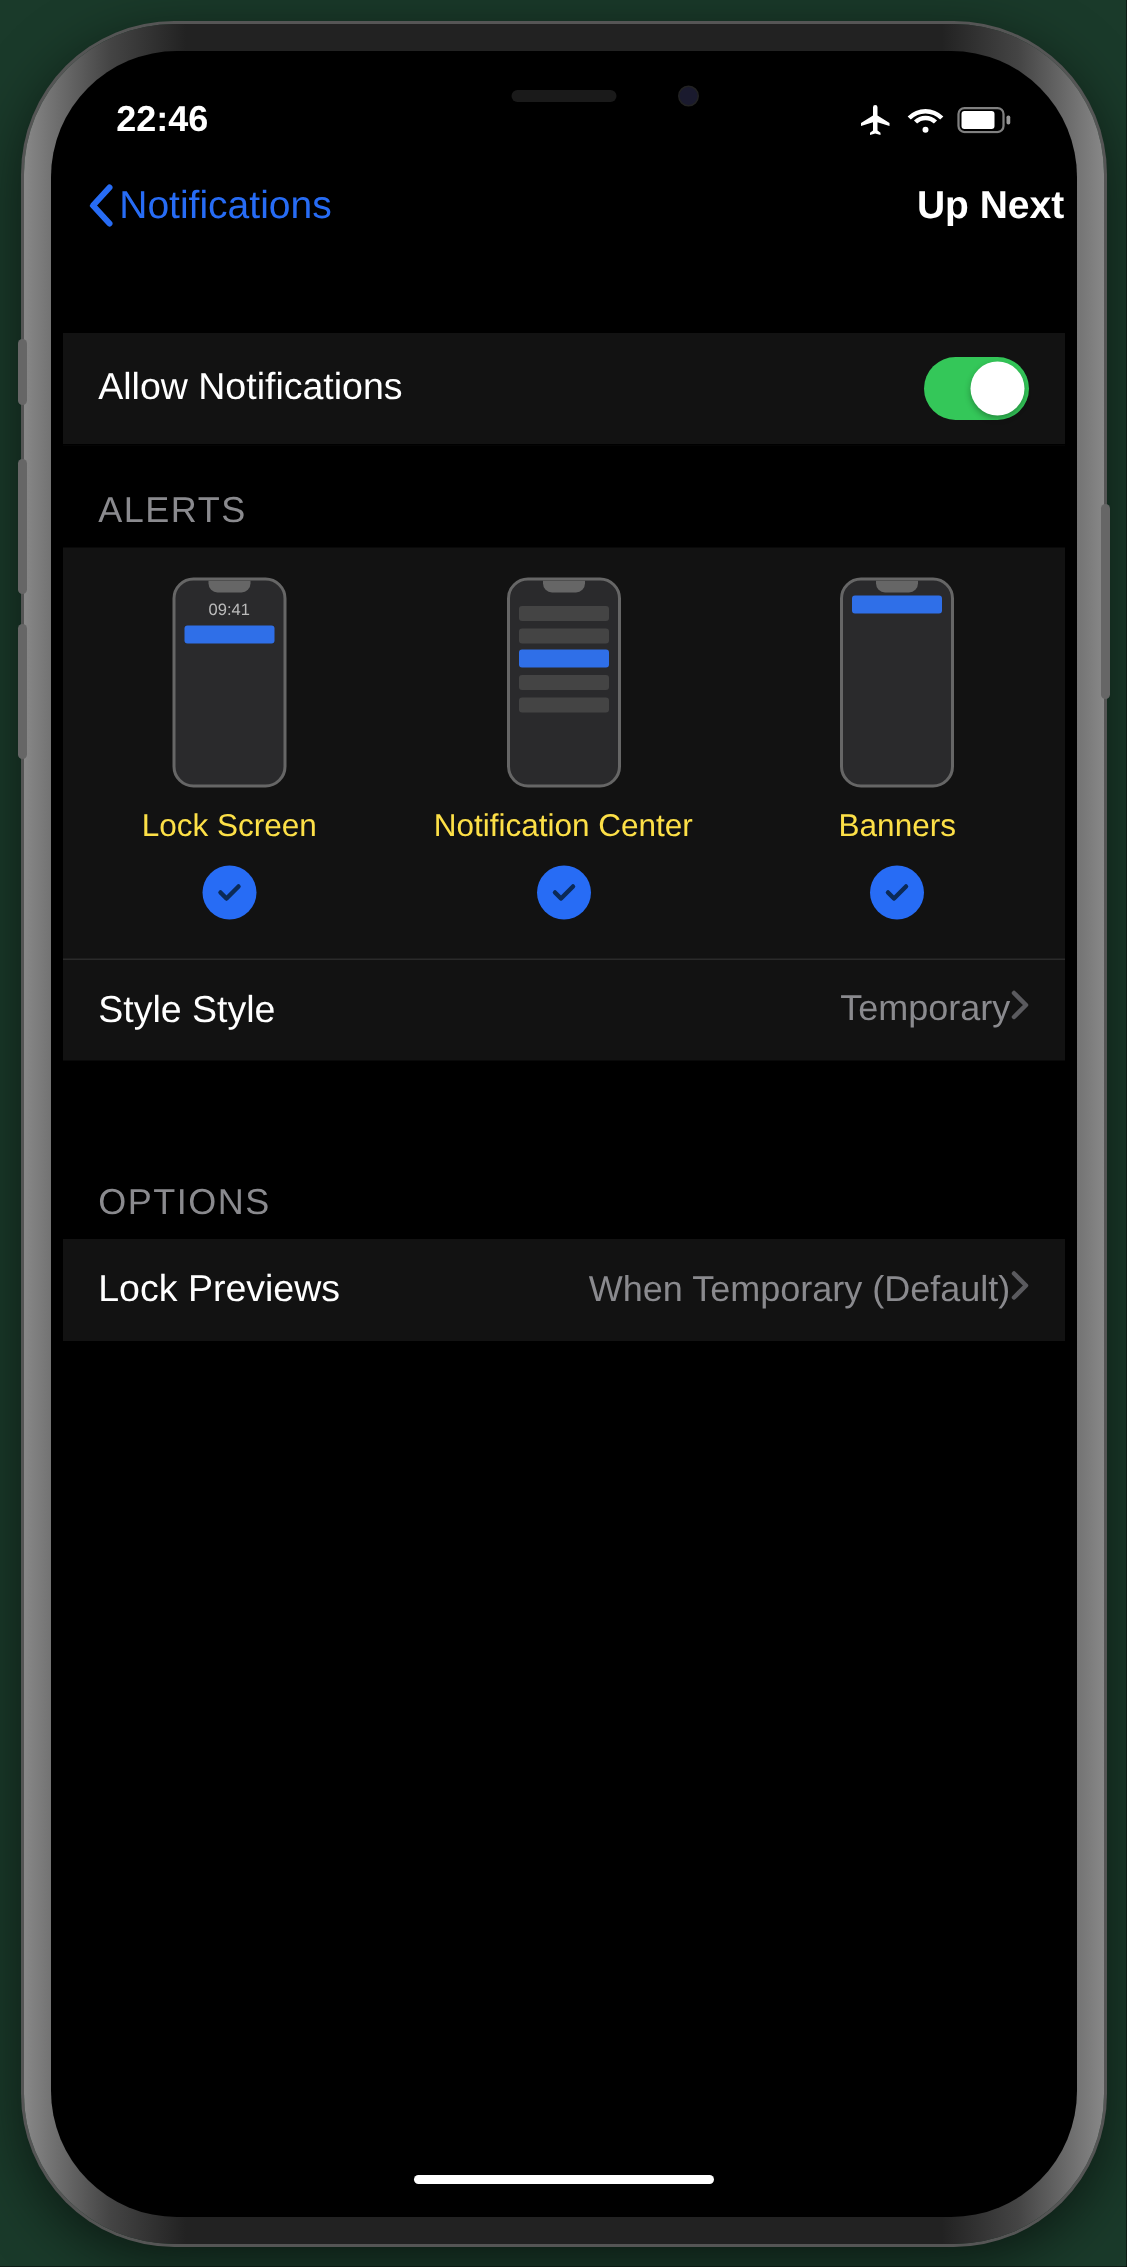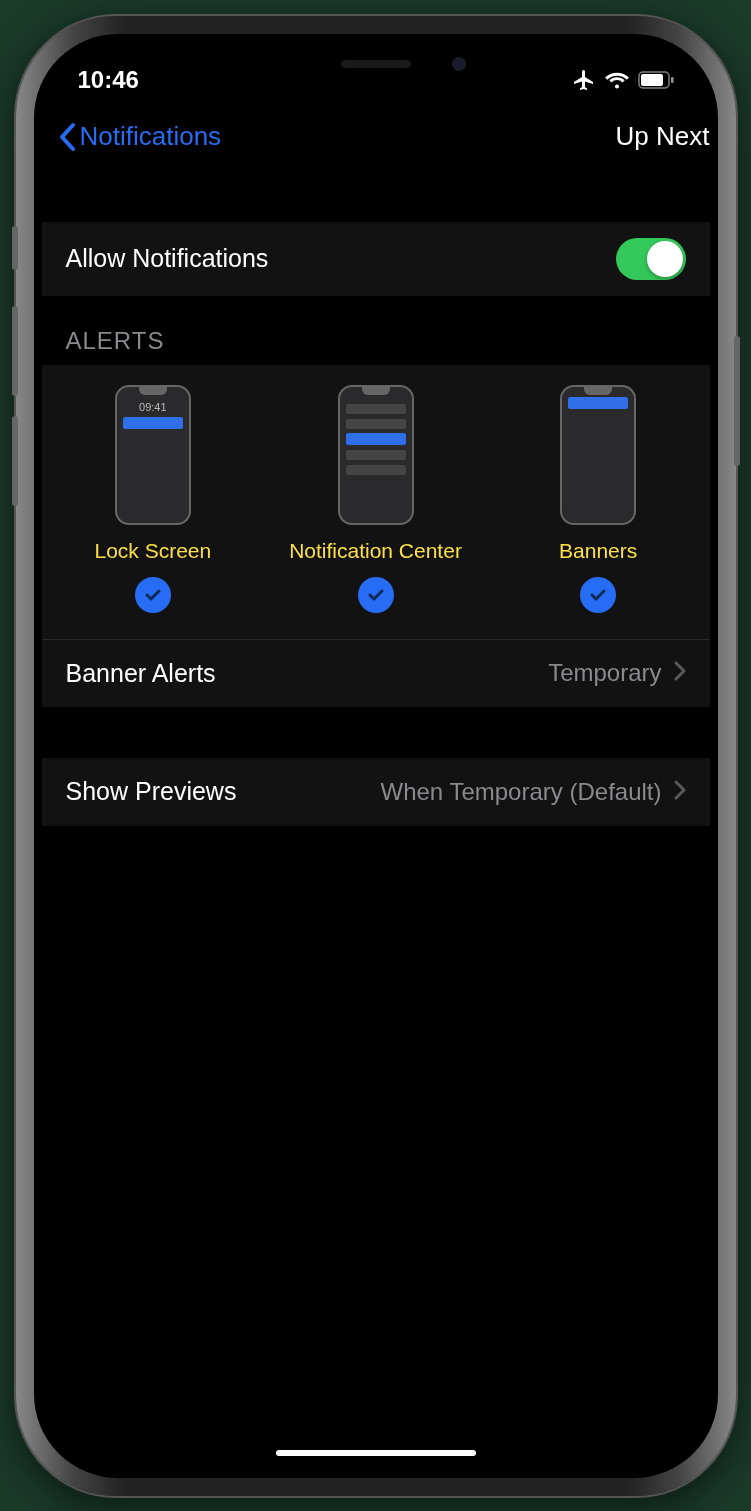--- a/index.html
+++ b/index.html
@@ -74,38 +74,38 @@
     display:flex; align-items:center; justify-content:flex-end;
     position: relative;
     background:#000;
   }
   .nav-back {
     position:absolute; left:16px;
     display:flex; align-items:center; gap:4px;
     color:#276CF5; font-size:26px;
   }
   .nav-back svg { display:block; }
-  .nav-title { font-size:26px; font-weight:400; }
+  .nav-title { font-size:26px; font-weight:700; }
 
   .group-spacer { height:50px; }
   .header-label {
     padding: 30px 24px 10px;
     font-size:24px; color:#8a8a8e; letter-spacing:1px; text-transform:uppercase;
   }
 
   .cell {
     background:#121212;
     min-height:68px;
     display:flex; align-items:center; justify-content:space-between;
     padding:16px 24px;
     border-bottom:1px solid #000;
     font-size:25px;
   }
   .cell:last-of-type { border-bottom:none; }
-  .cell .value { color:#8a8a8e; display:flex; align-items:center; gap:12px; font-size:24px; }
+  .cell .value { color:#8a8a8e; display:flex; align-items:center; gap:0; font-size:24px; }
 
   .toggle {
     width:70px; height:42px; border-radius:21px;
     position:relative;
   }
   .toggle.on { background:#34C759; }
   .toggle .knob {
     width:36px; height:36px; border-radius:50%; background:#fff;
     position:absolute; top:3px; right:3px;
     box-shadow:0 2px 4px rgba(0,0,0,.3);
@@ -157,21 +157,21 @@
   <div class="side-btn l3"></div>
   <div class="side-btn r1"></div>
   <div class="device-inner">
     <div class="screen">
       <div class="notch">
         <div class="speaker"></div>
         <div class="camera"></div>
       </div>
 
       <div class="status-bar">
-        <div>10:46</div>
+        <div>22:46</div>
         <div class="status-right">
           <span>
             <svg width="24" height="24" viewBox="0 0 24 24" fill="#fff">
                 <path d="M21 16v-2l-8-5V3.5A1.5 1.5 0 0 0 11.5 2 1.5 1.5 0 0 0 10 3.5V9l-8 5v2l8-2.5V19l-2 1.5V22l3.5-1 3.5 1v-1.5L13 19v-5.5l8 2.5z"></path>
               </svg>
           </span>
           <span>
             <svg width="26" height="20" viewBox="0 0 26 20" fill="#fff">
                 <path d="M13 18.5a2 2 0 100-4 2 2 0 000 4zm-5.6-6.1a8 8 0 0111.2 0l2.1-2.1a11 11 0 00-15.4 0l2.1 2.1zM1.1 7.6l2.1 2.1a14 14 0 0119.6 0l2.1-2.1a17 17 0 00-23.8 0z"></path>
               </svg>
@@ -244,37 +244,38 @@
             <div class="alert-label">Banners</div>
             <div class="alert-check">
               <svg width="20" height="20" viewBox="0 0 20 20" fill="none">
                   <path d="M4 10l4 4 8-8" stroke="#0b2a57" stroke-width="3" stroke-linecap="round" stroke-linejoin="round"></path>
                 </svg>
             </div>
           </div>
         </div>
 
         <div class="cell">
-          <span>Banner Alerts</span>
+          <span>Style Style</span>
           <span class="value">
             <span>Temporary</span>
             <span class="chevron-right">
               <svg width="12" height="20" viewBox="0 0 12 20" fill="none">
                   <path d="M2 2l8 8-8 8" stroke="#5a5a5e" stroke-width="3" stroke-linecap="round" stroke-linejoin="round"></path>
                 </svg>
             </span>
           </span>
         </div>
 
         <div class="group-spacer"></div>
 
 
+        <div class="header-label">Options</div>
 
         <div class="cell">
-          <span>Show Previews</span>
+          <span>Lock Previews</span>
           <span class="value">
             <span>When Temporary (Default)</span>
             <span class="chevron-right">
               <svg width="12" height="20" viewBox="0 0 12 20" fill="none">
                   <path d="M2 2l8 8-8 8" stroke="#5a5a5e" stroke-width="3" stroke-linecap="round" stroke-linejoin="round"></path>
                 </svg>
             </span>
           </span>
         </div>
       </div>

